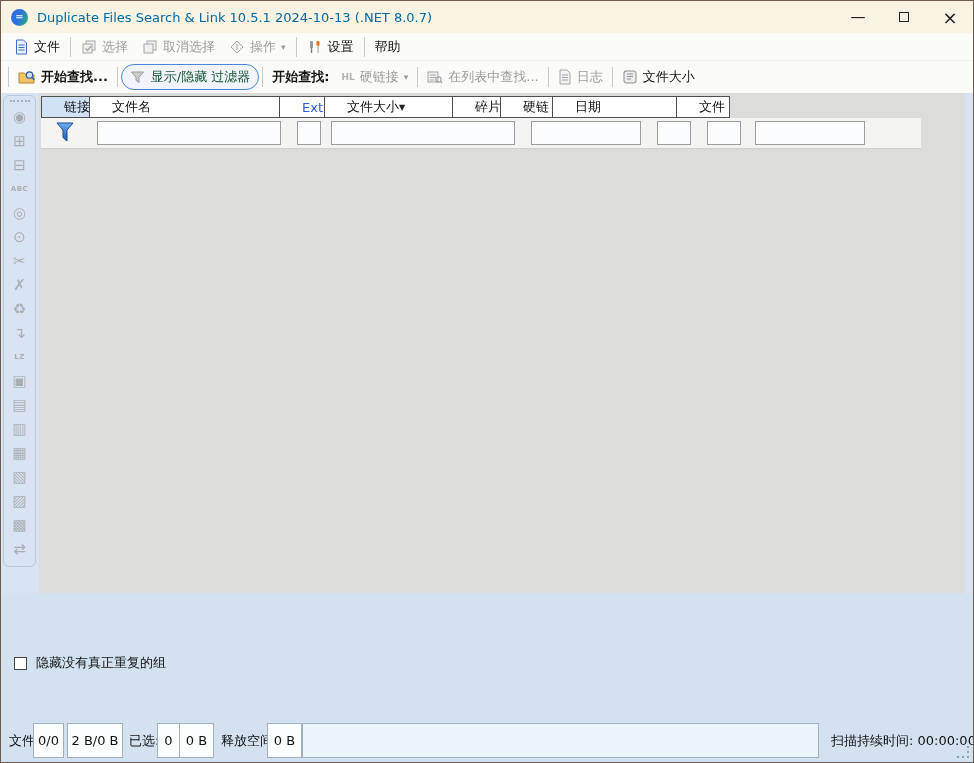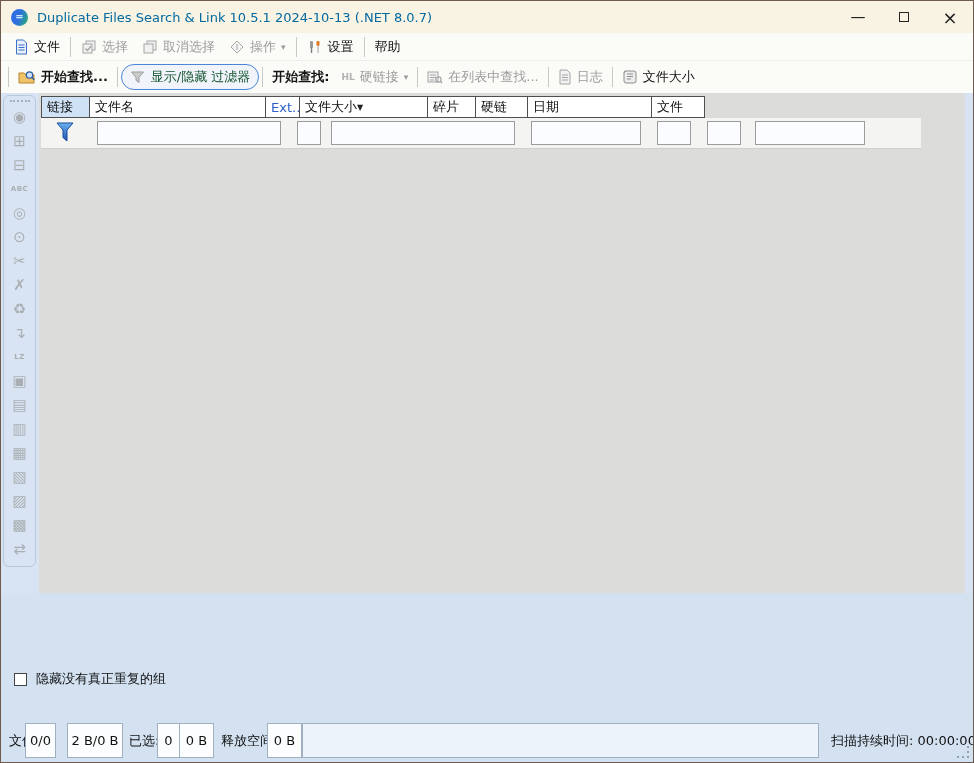--- a/index.html
+++ b/index.html
@@ -45,21 +45,21 @@
                 border-radius: 6px; padding: 4px 0 5px; display: flex; flex-direction: column; align-items: center; }
   .grip { width: 20px; border-top: 2px dotted #9fb3c8; margin-bottom: 3px; }
   .side-icon { height: 24px; width: 100%; display: flex; align-items: center; justify-content: center;
                color: #a9aeb2; font-size: 15px; line-height: 1; }
   .side-icon.txt { font-size: 7px; font-weight: bold; letter-spacing: .5px; }
 
   .grid { position: absolute; left: 38px; top: 0; right: 8px; height: 100%; background: #dcdcda; }
   .header-row { position: absolute; left: 2px; top: 3px; height: 22px; display: flex;
                 border: 1px solid #4f4f4f; background: #fff; }
   .hcell { border-right: 1px solid #4f4f4f; display: flex; align-items: center;
-           padding: 0 5px; font-size: 13px; background: #fff; color: #111; overflow: hidden; white-space: nowrap; }
+           padding: 0 22px; font-size: 13px; background: #fff; color: #111; overflow: hidden; white-space: nowrap; }
   .hcell:last-child { border-right: none; }
   .hcell.sel { background: #cfe2f6; }
   .hcell.ext { color: #2b5fc7; }
   .hcell.size { }
   .sort-arrow { font-size: 8px; color: #222; }
 
   .filter-row { position: absolute; left: 2px; top: 25px; height: 31px; width: 880px;
                 background: #f4f4f2; border-bottom: 1px solid #cfcfcd; }
   .finput { position: absolute; top: 3px; height: 24px; background: #fafcff;
             border: 1px solid #9c9c9c; font-size: 12px; padding: 0 4px; font-family: "DejaVu Sans", sans-serif; }
@@ -252,21 +252,21 @@
         <div class="side-icon">▩</div>
         <div class="side-icon">⇄</div>
       </div>
     </div>
 
     <div class="grid">
       <div class="header-row">
         <div class="hcell sel" style="width:48px">
             <span>链接</span>
           </div>
-        <div class="hcell" style="width:176px">
+        <div class="hcell" style="width:190px">
             <span>文件名</span>
           </div>
         <div class="hcell ext" style="width:34px">
             <span>Ext...</span>
           </div>
         <div class="hcell size" style="width:128px">
           <span>文件大小</span>
           <span class="sort-arrow">▼</span>
         </div>
         <div class="hcell" style="width:48px">
@@ -302,28 +302,28 @@
         <input class="finput" style="left: 616px; width: 34px;">
         <input class="finput" style="left: 666px; width: 34px;">
         <input class="finput" style="left: 714px; width: 110px;">
       </div>
     </div>
   </div>
 
   <div class="bottom">
 
 
-    <div class="opt-row" style="top:77px">
+    <div class="opt-row" style="top:61px">
       <span class="checkbox"></span>
       <span>隐藏没有真正重复的组</span>
     </div>
 
     <div class="statusbar">
       <span class="sb-text" style="left:8px">文件</span>
-      <span class="sb-box" style="left:24px; width:31px">0/0</span>
+      <span class="sb-box" style="left:32px; width:31px">0/0</span>
       <span class="sb-box" style="left:66px; width:56px">2 B/0 B</span>
       <span class="sb-text" style="left:128px">已选:</span>
       <span class="sb-box" style="left:156px; width:23px">0</span>
       <span class="sb-box" style="left:178px; width:35px">0 B</span>
       <span class="sb-text" style="left:220px">释放空间:</span>
       <span class="sb-box" style="left:266px; width:35px">0 B</span>
       <span class="sb-box progress" style="left:301px; width:517px"></span>
       <span class="sb-text" style="left:830px">扫描持续时间: 00:00:00</span>
       <span>
         <span class="dot" style="right:4px;  bottom:4px"></span>

